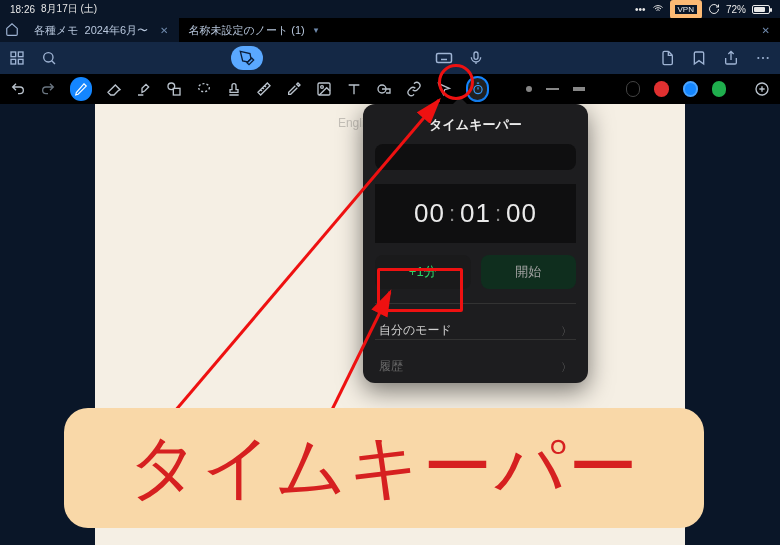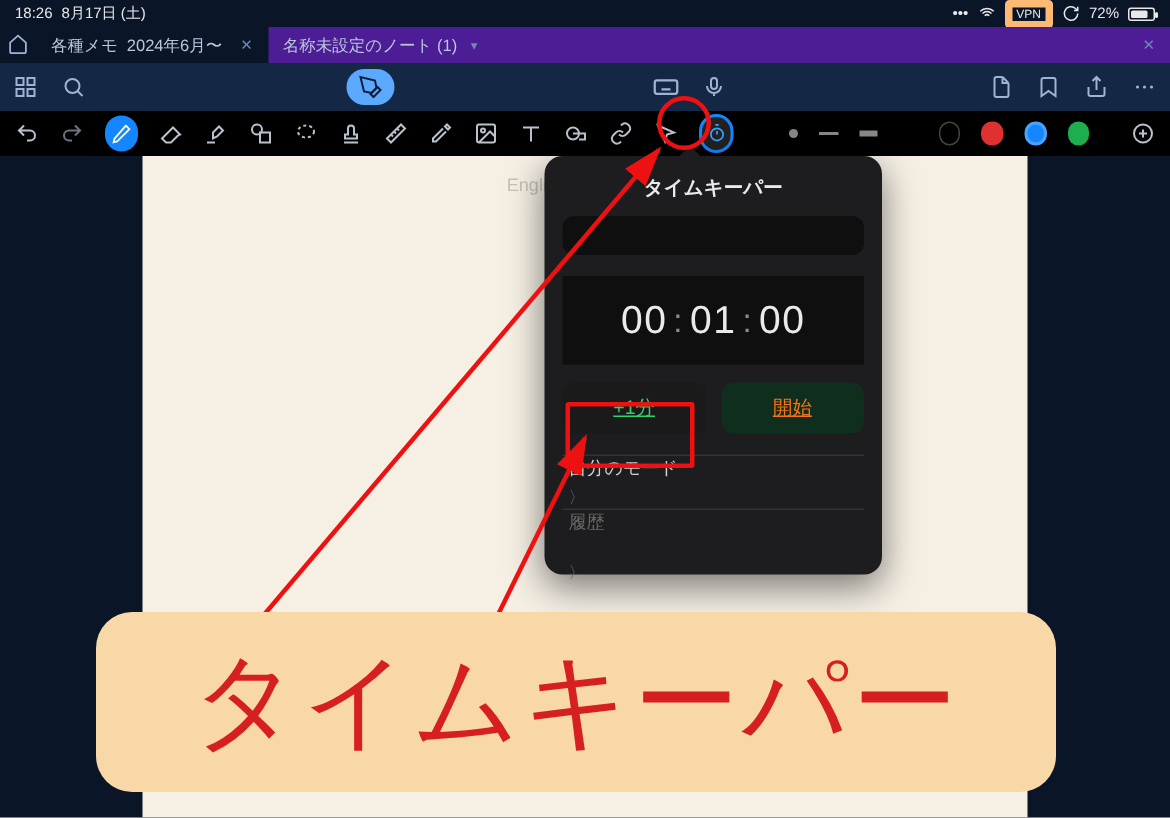--- a/index.html
+++ b/index.html
@@ -23,21 +23,21 @@
   .batt-fill { position:absolute; left:1px; top:1px; bottom:1px; width:70%; background:#e8e8e8; border-radius:1px;}
   
   .tabs-row {
     height: 24px; display:flex; align-items:center; font-size:11px;
   }
   .tabs-row .home-ic { width:24px; text-align:center; color:#9fb4d4; }
   .tabs-row .tab {
     display:flex; align-items:center; gap:6px; padding:0 10px; height:100%;
     color:#b8c7dd;
   }
-  .tabs-row .tab.active { background:#4c1d95; }
+  .tabs-row .tab.active { background:#000000; }
   .tabs-row .tab .close { color:#6f8aad; font-size:10px; margin-left:6px;}
   .tabs-row .chev { color:#6f8aad; font-size:9px; margin-left:3px;}
   
   .main-bar {
     height: 32px; background:#142845; display:flex; align-items:center;
     padding:0 8px; gap:14px; color:#9fb4d4;
   }
   .main-bar .sp { flex:1; }
   .main-bar .ic { width:18px; height:18px; display:flex; align-items:center; justify-content:center;}
   .main-bar .pencap {
@@ -99,26 +99,26 @@
   .seg div{flex:1;display:flex;align-items:center;justify-content:center;color:#9a9a9a;}
   .seg .on{background:#3a3a3c;border-radius:8px;color:#fff;}
   .time-disp{
     background:#0f0f10;border-radius:0;padding:14px 0;
     display:flex;align-items:center;justify-content:center;gap:4px;
     font-size:26px;font-weight:500;letter-spacing:1px;font-variant-numeric:tabular-nums;
     margin-bottom:12px;
   }
   .time-disp .c{color:#8a8a8a;font-size:22px;}
   .btn-row{display:flex;gap:10px;margin-bottom:14px;}
-  .btn{flex:1;height:34px;border-radius:8px;display:flex;align-items:center;justify-content:center;font-size:13px;text-decoration:underline;}
+  .btn{flex:1;height:34px;border-radius:8px;display:flex;align-items:center;justify-content:center;font-size:13px;}
   .btn.plus{background:#1a1a1b;color:#2dd467;}
-  .btn.start{background:#0f2e1e;color:#f97316;}
+  .btn.start{background:#0f2e1e;color:#a3a3a3;}
   .menu-row{
-    height:36px;border-top:1px solid #333;display:flex;align-items:flex-start;
-    justify-content:space-between;font-size:12px;color:#d0d0d0;padding:0 4px;flex-direction:column;
+    height:36px;border-top:1px solid #333;display:flex;align-items:flex-end;
+    justify-content:space-between;font-size:12px;color:#d0d0d0;padding:0 4px;
   }
   .menu-row.dim{color:#6a6a6a;gap:17px;}
   .menu-row .chev{color:#666;font-size:11px;}
   
   .red-box{
     position:absolute;border:3px solid #e11;border-radius:2px;
   }
   .red-circle{
     position:absolute;border:3px solid #e11;border-radius:50%;
   }

